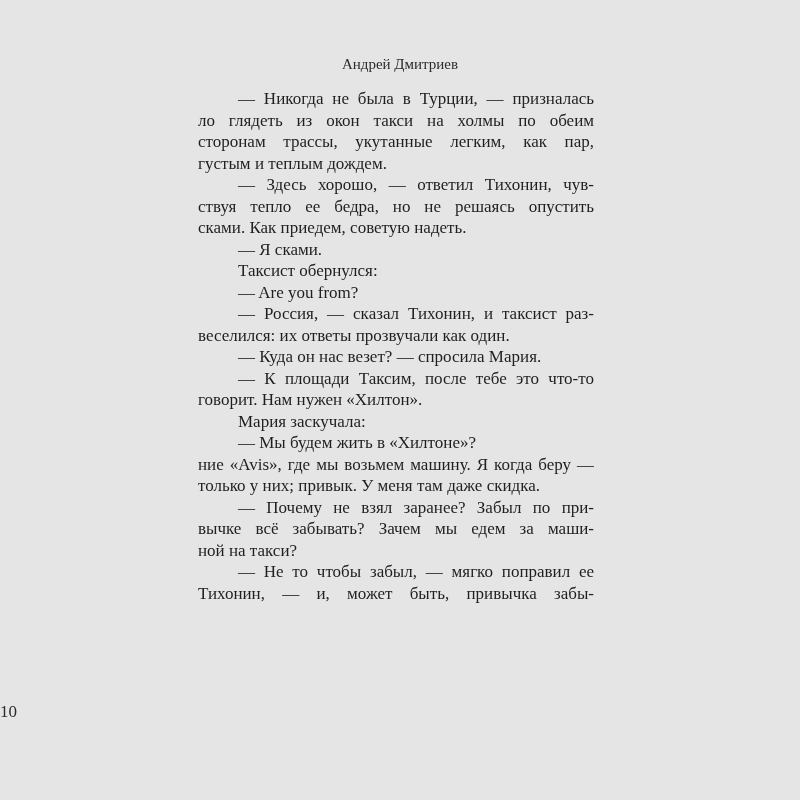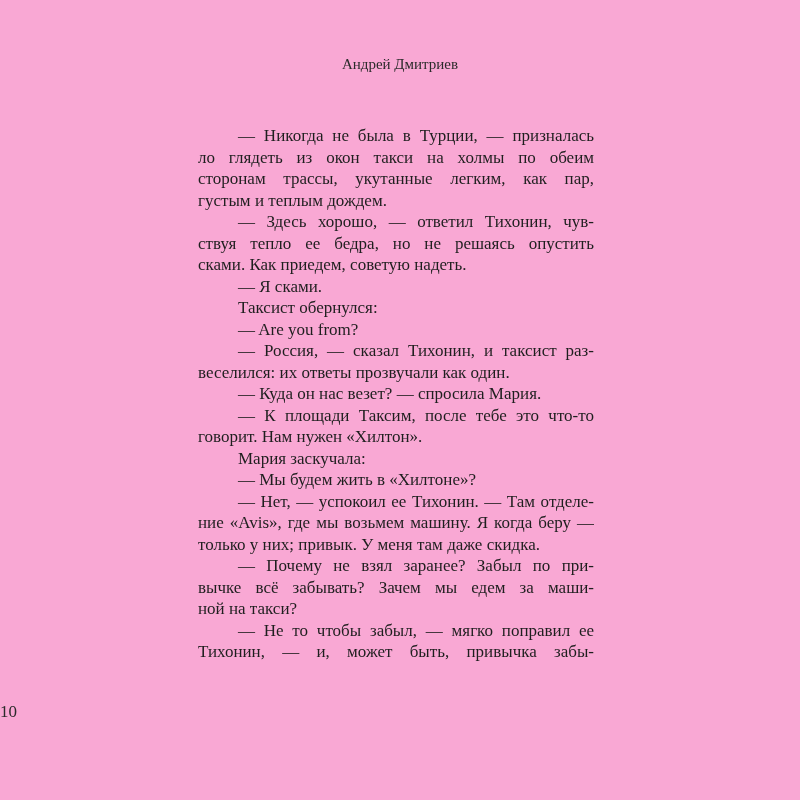--- a/index.html
+++ b/index.html
@@ -4,42 +4,41 @@
 <style>
   html, body {
     margin: 0;
     padding: 0;
     background: #ffffff;
   }
   .page {
     position: relative;
     width: 800px;
     height: 800px;
-    background: #f9a8d4;
+    background: #e5e5e5;
     overflow: hidden;
     font-family: "Liberation Serif", "DejaVu Serif", serif;
     color: #1f1f1f;
   }
   .running-head {
     position: absolute;
     top: 56px;
     left: 0;
     width: 100%;
     text-align: center;
     font-size: 15px;
     line-height: 16px;
     color: #2b2b2b;
   }
   .text-block {
     position: absolute;
     top: 88px;
     left: 198px;
     width: 396px;
     font-size: 17px;
-    margin-top: 37px;
   }
   .line {
     height: 21.5px;
     line-height: 21.5px;
     overflow: hidden;
     text-align: justify;
     text-align-last: justify;
     white-space: normal;
   }
   .line.end {
@@ -77,21 +76,20 @@
       <div class="line indent end">— Я сками.</div>
       <div class="line indent end">Таксист обернулся:</div>
       <div class="line indent end">— Are you from?</div>
       <div class="line indent">— Россия, — сказал Тихонин, и таксист раз-</div>
       <div class="line end">веселился: их ответы прозвучали как один.</div>
       <div class="line indent end">— Куда он нас везет? — спросила Мария.</div>
       <div class="line indent">— К площади Таксим, после тебе это что-то</div>
       <div class="line end">говорит. Нам нужен «Хилтон».</div>
       <div class="line indent end">Мария заскучала:</div>
       <div class="line indent end">— Мы будем жить в «Хилтоне»?</div>
-      <div class="line indent">— Нет, — успокоил ее Тихонин. — Там отделе-</div>
       <div class="line">ние «Avis», где мы возьмем машину. Я когда беру —</div>
       <div class="line end">только у них; привык. У меня там даже скидка.</div>
       <div class="line indent">— Почему не взял заранее? Забыл по при-</div>
       <div class="line">вычке всё забывать? Зачем мы едем за маши-</div>
       <div class="line end">ной на такси?</div>
       <div class="line indent">— Не то чтобы забыл, — мягко поправил ее</div>
       <div class="line">Тихонин, — и, может быть, привычка забы-</div>
     </div>
 
   <div class="page-number">10</div>

